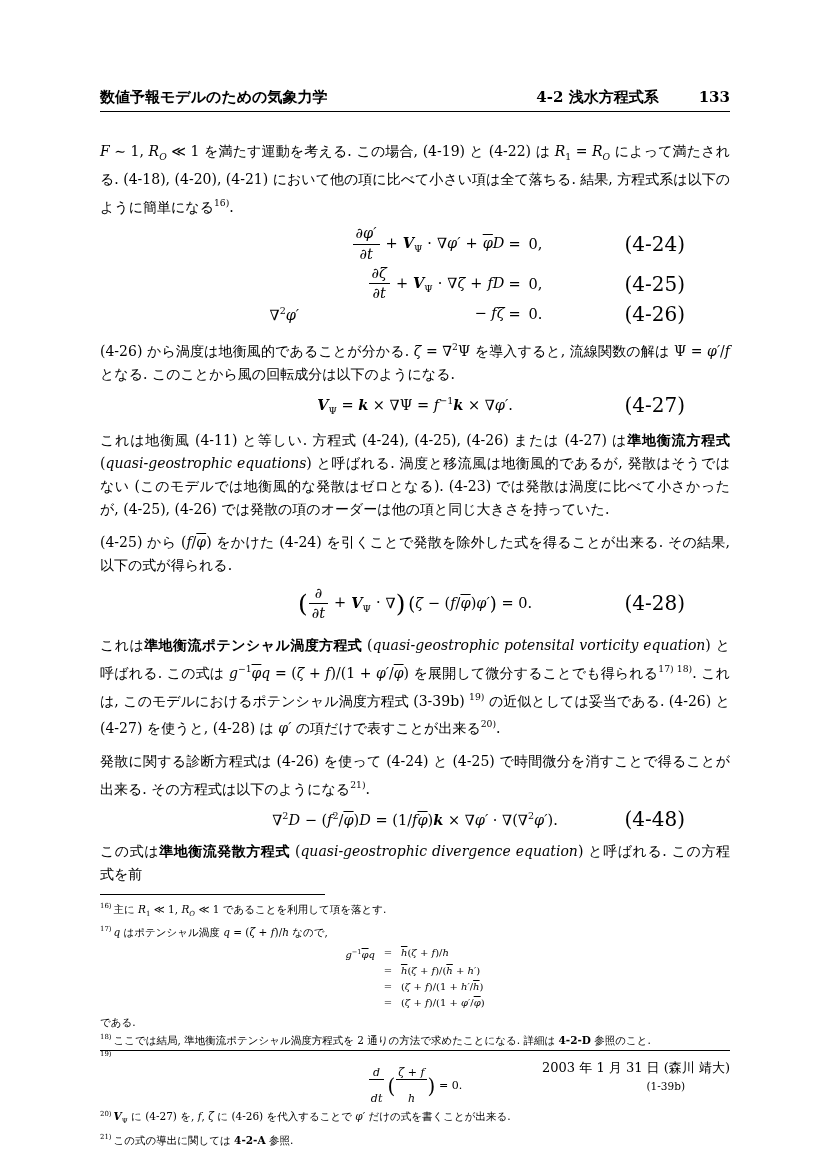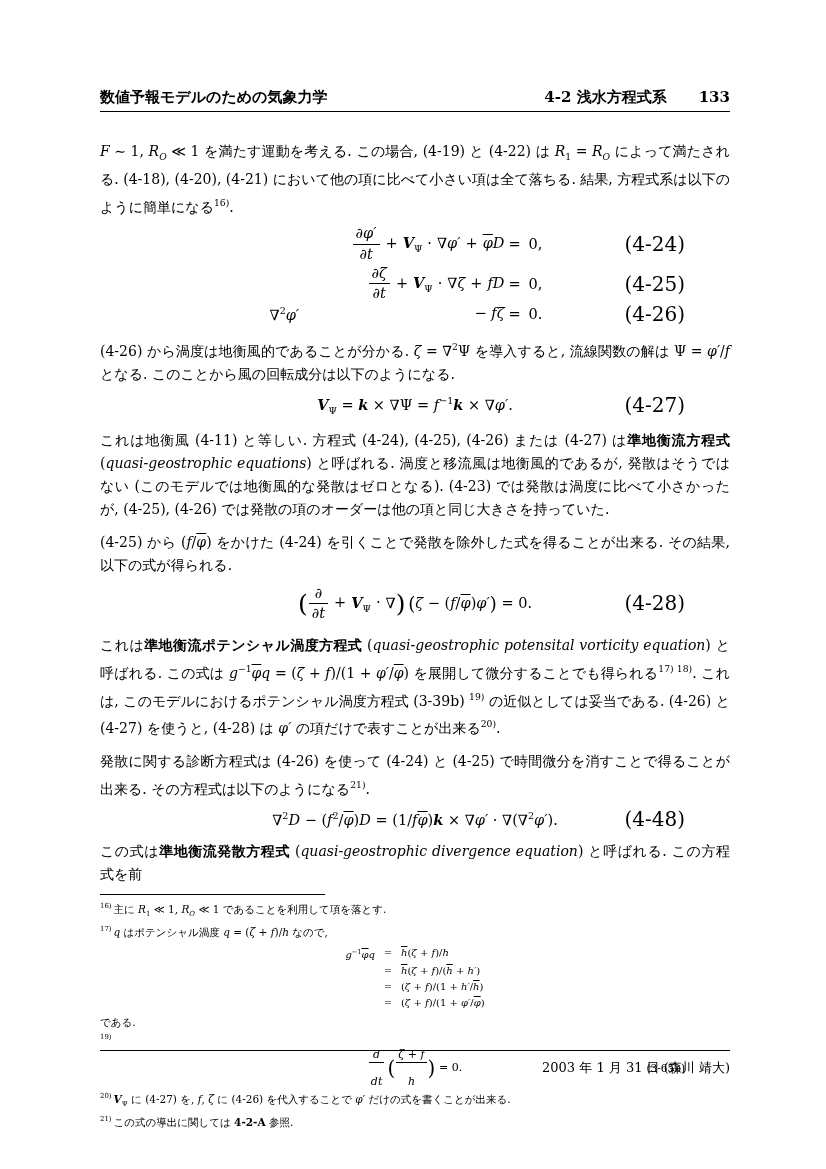--- a/index.html
+++ b/index.html
@@ -8,21 +8,21 @@
     font-family:"DejaVu Serif","Liberation Serif",serif; color:#000; overflow:hidden;
   }
   .content { position:absolute; left:100px; top:0; width:630px; }
 
   
   .header {
     display:flex; justify-content:space-between; align-items:flex-end;
     margin-top:88px; padding-bottom:5px; border-bottom:1.6px solid #000;
     font-weight:bold; font-size:15px; line-height:1.2;
   }
-  .h-right { display:flex; gap:32px; }
+  .h-right { display:flex; gap:40px; }
 
   
   .body-p { font-size:14px; line-height:23px; text-align:justify; margin:10px 0 0 0; }
   .p-first { margin-top:28px; }
   .en { font-style:italic; }
   .m { white-space:nowrap; }
   sup { font-size:66%; }
   sub { font-size:66%; }
 
   
@@ -167,32 +167,33 @@
         <span class="c1"></span>
         <span class="c2">=</span>
         <span class="c3">(<i>ζ</i> + <i>f</i>)/(1 + <i>h′</i>/<span class="ov"><i>h</i></span>)</span>
         <span class="c1"></span>
         <span class="c2">=</span>
         <span class="c3">(<i>ζ</i> + <i>f</i>)/(1 + <i>φ′</i>/<span class="ov"><i>φ</i></span>)</span>
       </div>
 
       <p class="fn">である.</p>
 
+      <p class="fn"><sup class="fnmark">18)</sup><span>ここでは結局, 準地衡流ポテンシャル渦度方程式を 2 通りの方法で求めたことになる. 詳細は <b>4-2-D</b> 参照のこと.</span></p>
 
       <p class="fn"><sup class="fnmark">19)</sup></p>
 
       <div class="fn-eqrow">
         <span><span class="frac">
               <span class="num"><i>d</i></span>
               <span class="den"><i>dt</i></span>
             </span> <span class="bigp">(</span><span class="frac">
               <span class="num"><i>ζ</i> + <i>f</i></span>
               <span class="den"><i>h</i></span>
             </span><span class="bigp">)</span> = 0.</span>
-        <span class="eqnum">(3-65b)</span>
+        <span class="eqnum">(1-39b)</span>
       </div>
 
       <p class="fn"><sup class="fnmark">20)</sup><span><b class="vec">V</b><sub>Ψ</sub> に (4-27) を, <span class="m"><i>f</i>, <i>ζ</i></span> に (4-26) を代入することで <i>φ′</i> だけの式を書くことが出来る.</span></p>
 
       <p class="fn"><sup class="fnmark">21)</sup><span>この式の導出に関しては <b>4-2-A</b> 参照.</span></p>
     </div>
 
   </div>
 
   <div class="footer">

